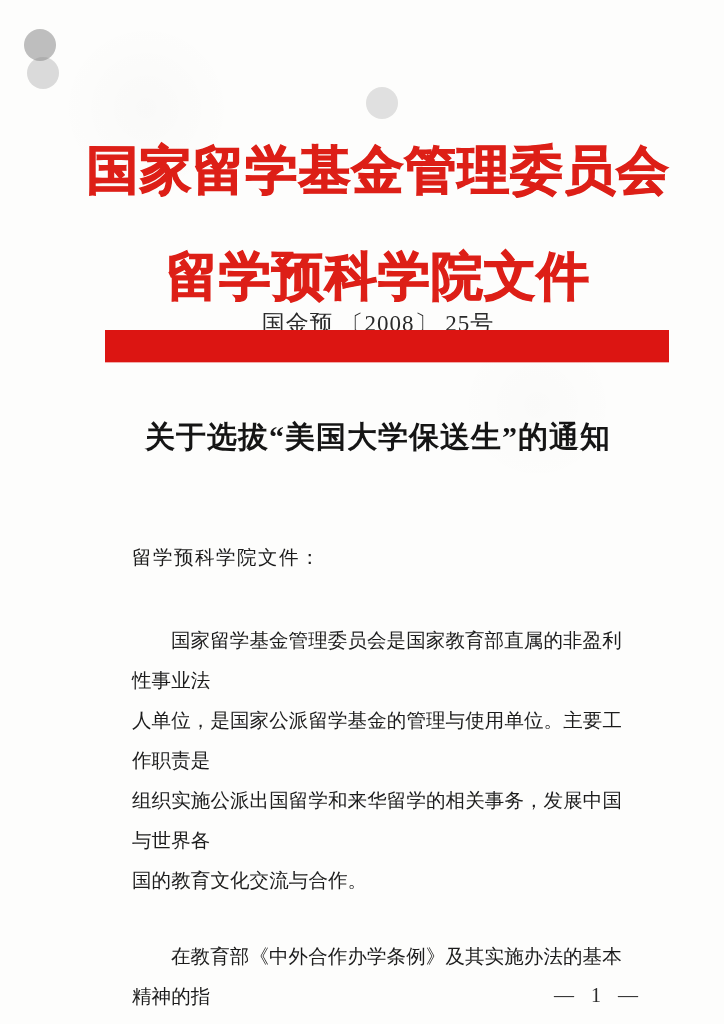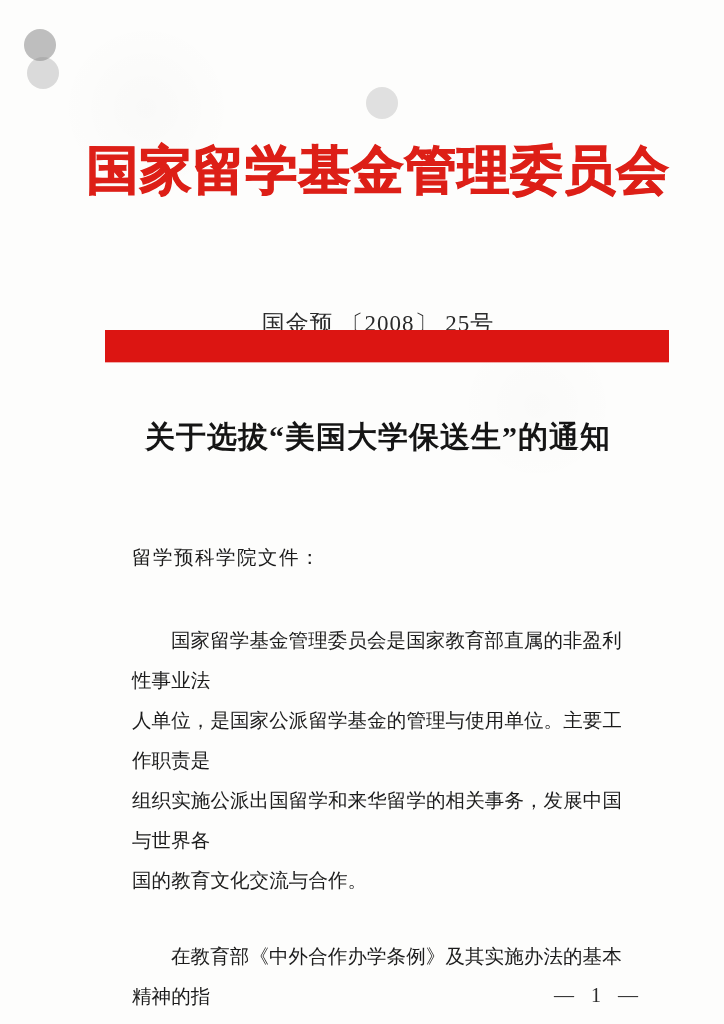--- a/index.html
+++ b/index.html
@@ -127,20 +127,21 @@
 <body>
 
 <div class="page">
 
   <span class="speckle s1"></span>
   <span class="speckle s2"></span>
   <span class="speckle s3"></span>
 
   <header class="org-head">
     <div class="org-line">国家留学基金管理委员会</div>
+    <div class="org-line">留学预科学院文件</div>
   </header>
 
   <div class="doc-number">国金预 〔2008〕 25号</div>
 
   <div class="red-rule"></div>
 
   <h1 class="notice-title">关于选拔“美国大学保送生”的通知</h1>
 
   <section class="body-text">
     <div class="salutation">留学预科学院文件：</div>

